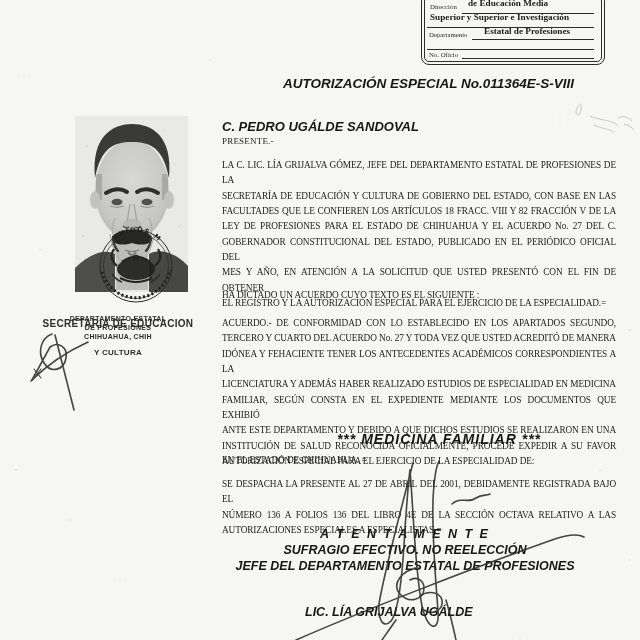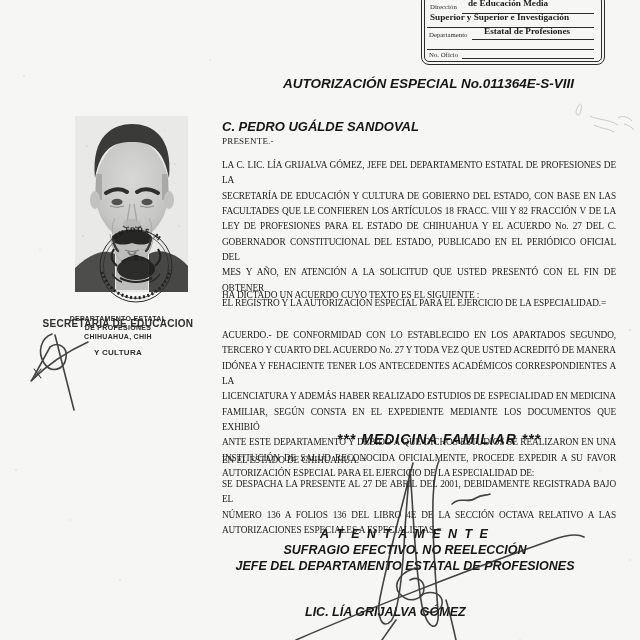--- a/index.html
+++ b/index.html
@@ -53,21 +53,21 @@
     <div class="tline just">LEY DE PROFESIONES PARA EL ESTADO DE CHIHUAHUA Y EL ACUERDO No. 27 DEL C.</div>
     <div class="tline just">GOBERNADOR CONSTITUCIONAL DEL ESTADO, PUBLICADO EN EL PERIÓDICO OFICIAL DEL</div>
     <div class="tline just">MES Y AÑO, EN ATENCIÓN A LA SOLICITUD QUE USTED PRESENTÓ CON EL FIN DE OBTENER</div>
     <div class="tline">EL REGISTRO Y LA AUTORIZACIÓN ESPECIAL PARA EL EJERCICIO DE LA ESPECIALIDAD.=</div>
   </div>
 
 <div class="abs bodytxt" style="left:222px;top:288px;">
   <div class="tline">HA DICTADO UN ACUERDO CUYO TEXTO ES EL SIGUIENTE :</div>
 </div>
 
-<div class="abs bodytxt" style="left:222px;top:328px;">
+<div class="abs bodytxt" style="left:222px;top:316px;">
     <div class="tline just">ACUERDO.- DE CONFORMIDAD CON LO ESTABLECIDO EN LOS APARTADOS SEGUNDO,</div>
     <div class="tline just">TERCERO Y CUARTO DEL ACUERDO No. 27 Y TODA VEZ QUE USTED ACREDITÓ DE MANERA</div>
     <div class="tline just">IDÓNEA Y FEHACIENTE TENER LOS ANTECEDENTES ACADÉMICOS CORRESPONDIENTES A LA</div>
     <div class="tline just">LICENCIATURA Y ADEMÁS HABER REALIZADO ESTUDIOS DE ESPECIALIDAD EN MEDICINA</div>
     <div class="tline just">FAMILIAR, SEGÚN CONSTA EN EL EXPEDIENTE MEDIANTE LOS DOCUMENTOS QUE EXHIBIÓ</div>
     <div class="tline just">ANTE ESTE DEPARTAMENTO Y DEBIDO A QUE DICHOS ESTUDIOS SE REALIZARON EN UNA</div>
     <div class="tline just">INSTITUCIÓN DE SALUD RECONOCIDA OFICIALMENTE, PROCEDE EXPEDIR A SU FAVOR</div>
     <div class="tline">AUTORIZACIÓN ESPECIAL PARA EL EJERCICIO DE LA ESPECIALIDAD DE:</div>
   </div>
 
@@ -81,21 +81,21 @@
     <div class="tline just">SE DESPACHA LA PRESENTE AL 27 DE ABRIL DEL 2001, DEBIDAMENTE REGISTRADA BAJO EL</div>
     <div class="tline just">NÚMERO 136 A FOLIOS 136 DEL LIBRO 4E DE LA SECCIÓN OCTAVA RELATIVO A LAS</div>
     <div class="tline">AUTORIZACIONES ESPECIALES A ESPECIALISTAS.=</div>
   </div>
 
 <div class="abs" style="left:180px;top:527px;width:450px;text-align:center;">
   <div class="comic" style="font-size:12.5px;letter-spacing:2px;line-height:15.8px;white-space:nowrap;">A T E N T A M E N T E</div>
   <div class="comic" style="font-size:12.5px;line-height:15.8px;white-space:nowrap;">SUFRAGIO EFECTIVO. NO REELECCIÓN</div>
   <div class="comic" style="font-size:12.5px;line-height:15.8px;white-space:nowrap;">JEFE DEL DEPARTAMENTO ESTATAL DE PROFESIONES</div>
 </div>
-<div class="abs comic" style="left:305px;top:605px;font-size:12.5px;">LIC. LÍA GRIJALVA GÓMEZ</div>
+<div class="abs comic" style="left:305px;top:605px;font-size:12.5px;">LIC. LÍA GRIJALVA UGÁLDE</div>
 
 <svg class="abs" style="left:75px;top:116px;" width="113" height="188" viewBox="0 0 113 188">
   <defs>
     <radialGradient id="faceg" cx="50%" cy="40%" r="70%">
       <stop offset="0%" stop-color="#d8d8d6"></stop>
       <stop offset="70%" stop-color="#c6c6c4"></stop>
       <stop offset="100%" stop-color="#adadab"></stop>
     </radialGradient>
   </defs>
 

